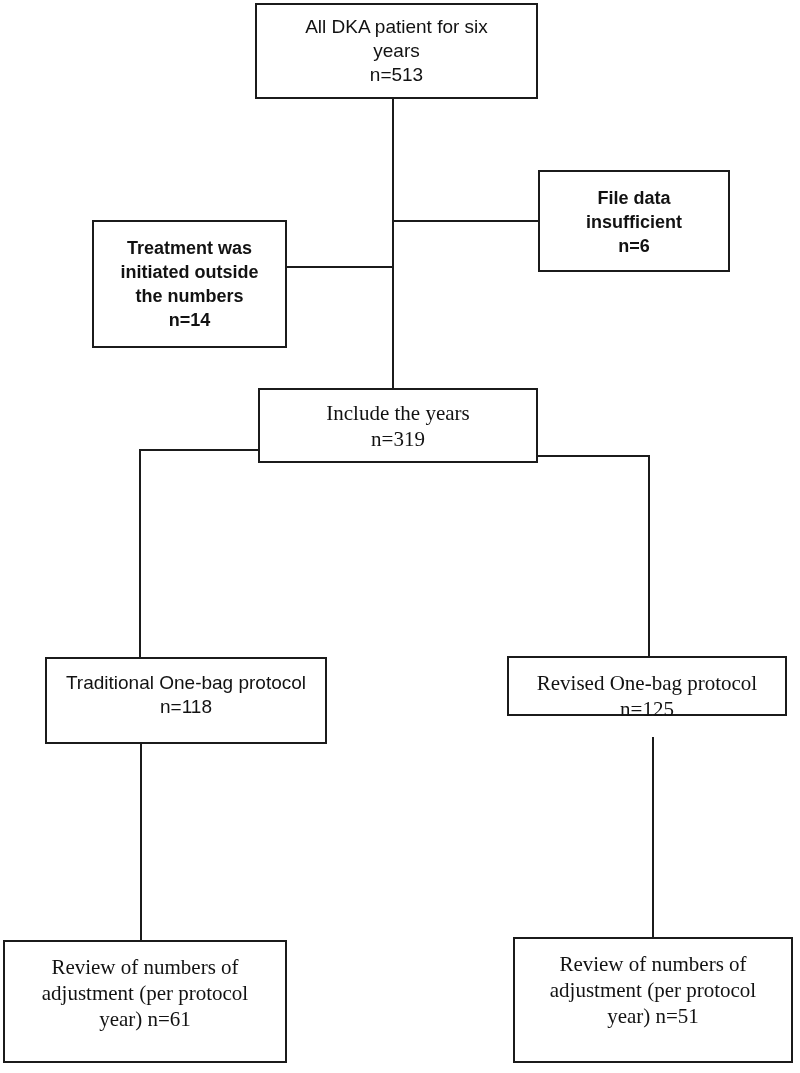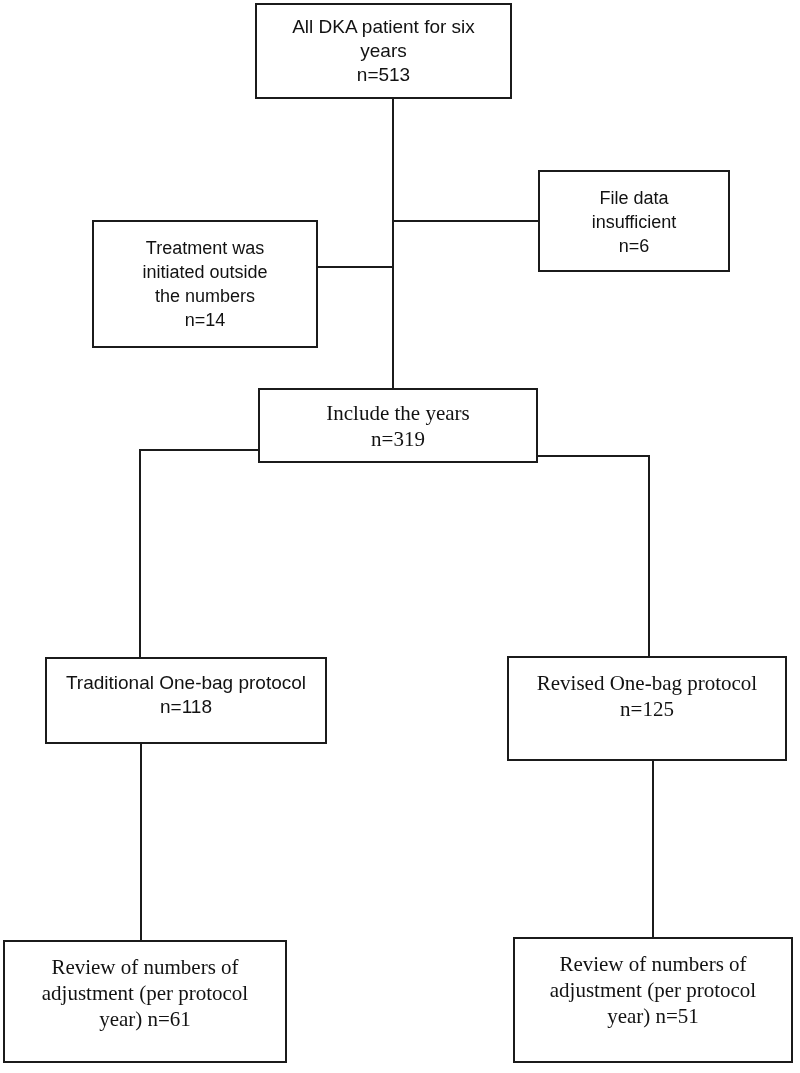--- a/index.html
+++ b/index.html
@@ -30,20 +30,21 @@
   .v-top { justify-content: flex-start; }
   .sans {
     font-family: "Liberation Sans", "DejaVu Sans", sans-serif;
     font-size: 19px;
     line-height: 24px;
   }
   .sans-sm {
     font-family: "Liberation Sans", "DejaVu Sans", sans-serif;
     font-size: 18px;
     line-height: 24px;
+    font-weight: bold;
   }
   .serif {
     font-family: "Liberation Serif", "DejaVu Serif", serif;
     font-size: 21px;
     line-height: 26px;
   }
   .connector {
     position: absolute;
     background: #1b1b1b;
     z-index: 1;
@@ -58,50 +59,50 @@
   <div class="connector" style="left:392px; top:99px; width:2px; height:290px;"></div>
   <div class="connector" style="left:393px; top:220px; width:145px; height:2px;"></div>
   <div class="connector" style="left:287px; top:266px; width:106px; height:2px;"></div>
   <div class="connector" style="left:139px; top:449px; width:121px; height:2px;"></div>
   <div class="connector" style="left:139px; top:449px; width:2px; height:209px;"></div>
   <div class="connector" style="left:536px; top:455px; width:114px; height:2px;"></div>
   <div class="connector" style="left:648px; top:455px; width:2px; height:202px;"></div>
   <div class="connector" style="left:140px; top:743px; width:2px; height:198px;"></div>
   <div class="connector" style="left:652px; top:737px; width:2px; height:201px;"></div>
 
-  <div class="box sans v-center" style="left:255px; top:3px; width:257px; height:96px;">
+  <div class="box sans v-center" style="left:255px; top:3px; width:283px; height:96px;">
     <div class="txt-line">All DKA patient for six</div>
     <div class="txt-line">years</div>
     <div class="txt-line">n=513</div>
   </div>
 
   <div class="box sans-sm v-top" style="left:538px; top:170px; width:192px; height:102px; padding-top:14px;">
     <div class="txt-line">File data</div>
     <div class="txt-line">insufficient</div>
     <div class="txt-line">n=6</div>
   </div>
 
-  <div class="box sans-sm v-center" style="left:92px; top:220px; width:226px; height:128px;">
+  <div class="box sans-sm v-center" style="left:92px; top:220px; width:195px; height:128px;">
     <div class="txt-line">Treatment was</div>
     <div class="txt-line">initiated outside</div>
     <div class="txt-line">the numbers</div>
     <div class="txt-line">n=14</div>
   </div>
 
   <div class="box serif v-center" style="left:258px; top:388px; width:280px; height:75px;">
     <div class="txt-line">Include the years</div>
     <div class="txt-line">n=319</div>
   </div>
 
   <div class="box sans v-top" style="left:5px; top:657px; width:282px; height:87px; padding-top:12px;margin-left:40px;">
     <div class="txt-line">Traditional One-bag protocol</div>
     <div class="txt-line">n=118</div>
   </div>
 
-  <div class="box serif v-top" style="left:507px; top:656px; width:280px; height:105px; padding-top:12px;">
+  <div class="box serif v-top" style="left:507px; top:656px; width:280px; height:60px; padding-top:12px;">
     <div class="txt-line">Revised One-bag protocol</div>
     <div class="txt-line">n=125</div>
   </div>
 
   <div class="box serif v-top" style="left:3px; top:940px; width:284px; height:123px; padding-top:12px;">
     <div class="txt-line">Review of numbers of</div>
     <div class="txt-line">adjustment (per protocol</div>
     <div class="txt-line">year) n=61</div>
   </div>
 

